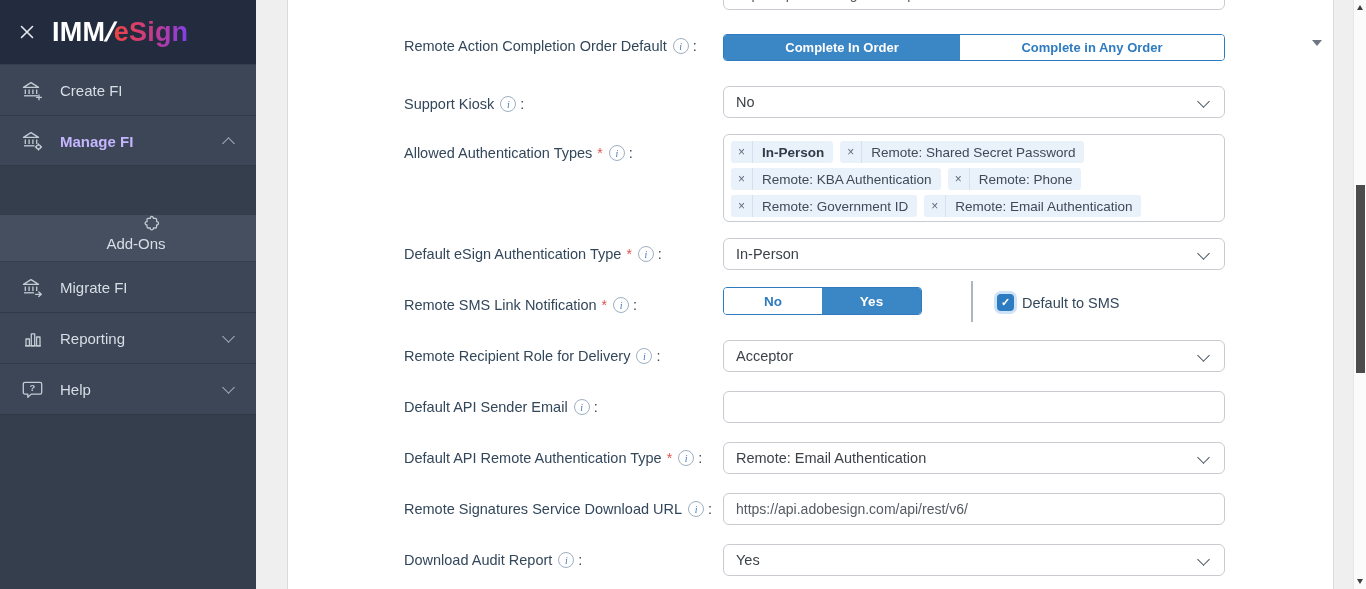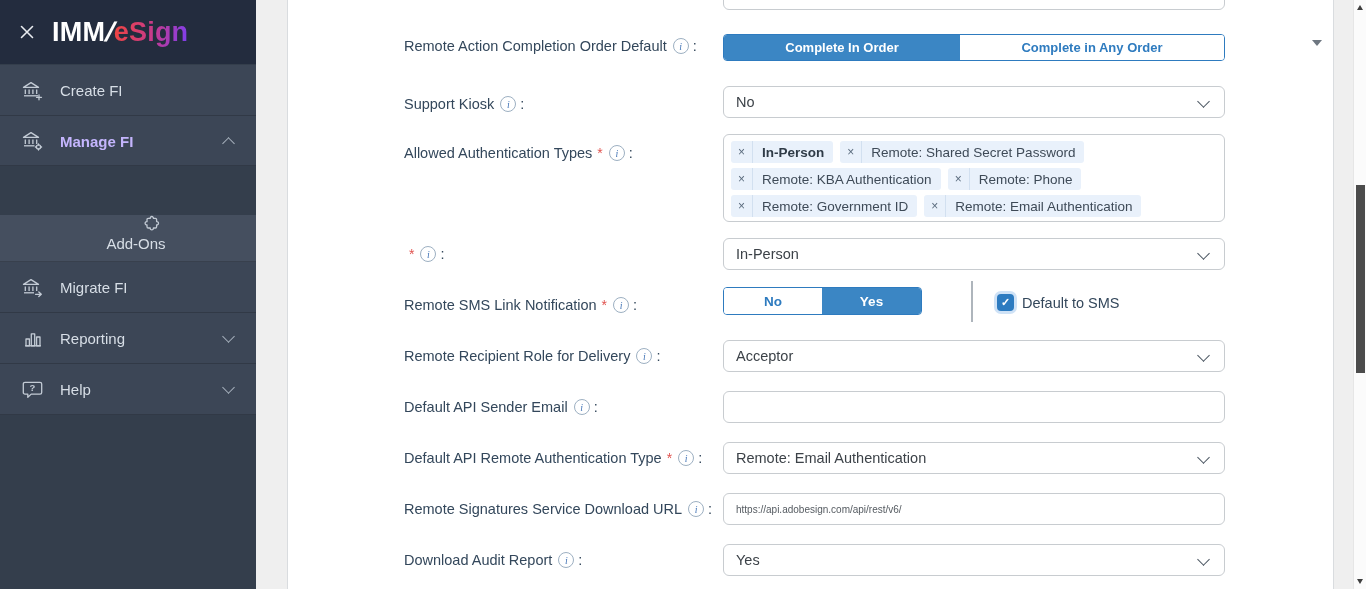--- a/index.html
+++ b/index.html
@@ -39,21 +39,21 @@
   .info{margin-left:6px;width:14px;height:14px;border:1px solid #9db0c2;border-radius:50%;
     display:inline-flex;align-items:center;justify-content:center;flex:none;
     font-size:10px;color:#4878b8;font-style:italic;font-family:"Liberation Serif",serif;cursor:pointer;}
   .colon{margin-left:4px;}
   .select,.text-input{position:absolute;left:435px;width:502px;height:32px;box-sizing:border-box;
     border:1px solid #c8ccd0;border-radius:6px;background:#fff;}
   .select{display:flex;align-items:center;padding:0 30px 0 12px;cursor:pointer;}
   .sel-val{font-size:14.5px;color:#3c4248;}
   .chev{position:absolute;right:16px;top:10px;width:8px;height:8px;
     border-right:1.7px solid #47525e;border-bottom:1.7px solid #47525e;transform:rotate(45deg);}
-  .text-input{padding:0 12px;font-size:10px;color:#555b61;font-family:"Liberation Sans",sans-serif;outline:none;}
+  .text-input{padding:0 12px;font-size:14px;color:#555b61;font-family:"Liberation Sans",sans-serif;outline:none;}
   
   .seg-group{position:absolute;left:435px;top:34px;width:502px;height:27px;box-sizing:border-box;
     border:1px solid #2e7bbf;border-radius:4px;overflow:hidden;display:flex;background:#fff;}
   .seg{display:flex;align-items:center;justify-content:center;font-size:13px;font-weight:bold;cursor:pointer;}
   .seg-any{width:264px;background:#ffffff;color:#2e7bbf;}
   .seg-in{flex:1;background:#3b86c4;color:#ffffff;}
   
   .multi{position:absolute;left:435px;top:134px;width:502px;height:88px;box-sizing:border-box;
     border:1px solid #c8ccd0;border-radius:6px;background:#fff;padding:6px 30px 6px 7px;}
   .tag-line{display:flex;gap:7px;margin-bottom:5px;}
@@ -235,20 +235,21 @@
         </span>
       <span class="tag">
           <span class="tag-x">×</span>
           <span class="tag-label">Remote: Email Authentication</span>
         </span>
     </div>
   </div>
   <span class="ms-caret"></span>
 
   <div class="lbl" style="top:244px;">
+    <span>Default eSign Authentication Type</span>
     <span class="req">*</span>
     <span class="info">
         <i>i</i>
       </span>
     <span class="colon">:</span>
   </div>
   <div class="select" style="top:238px;">
     <span class="sel-val">In-Person</span>
     <span class="chev"></span>
   </div>

